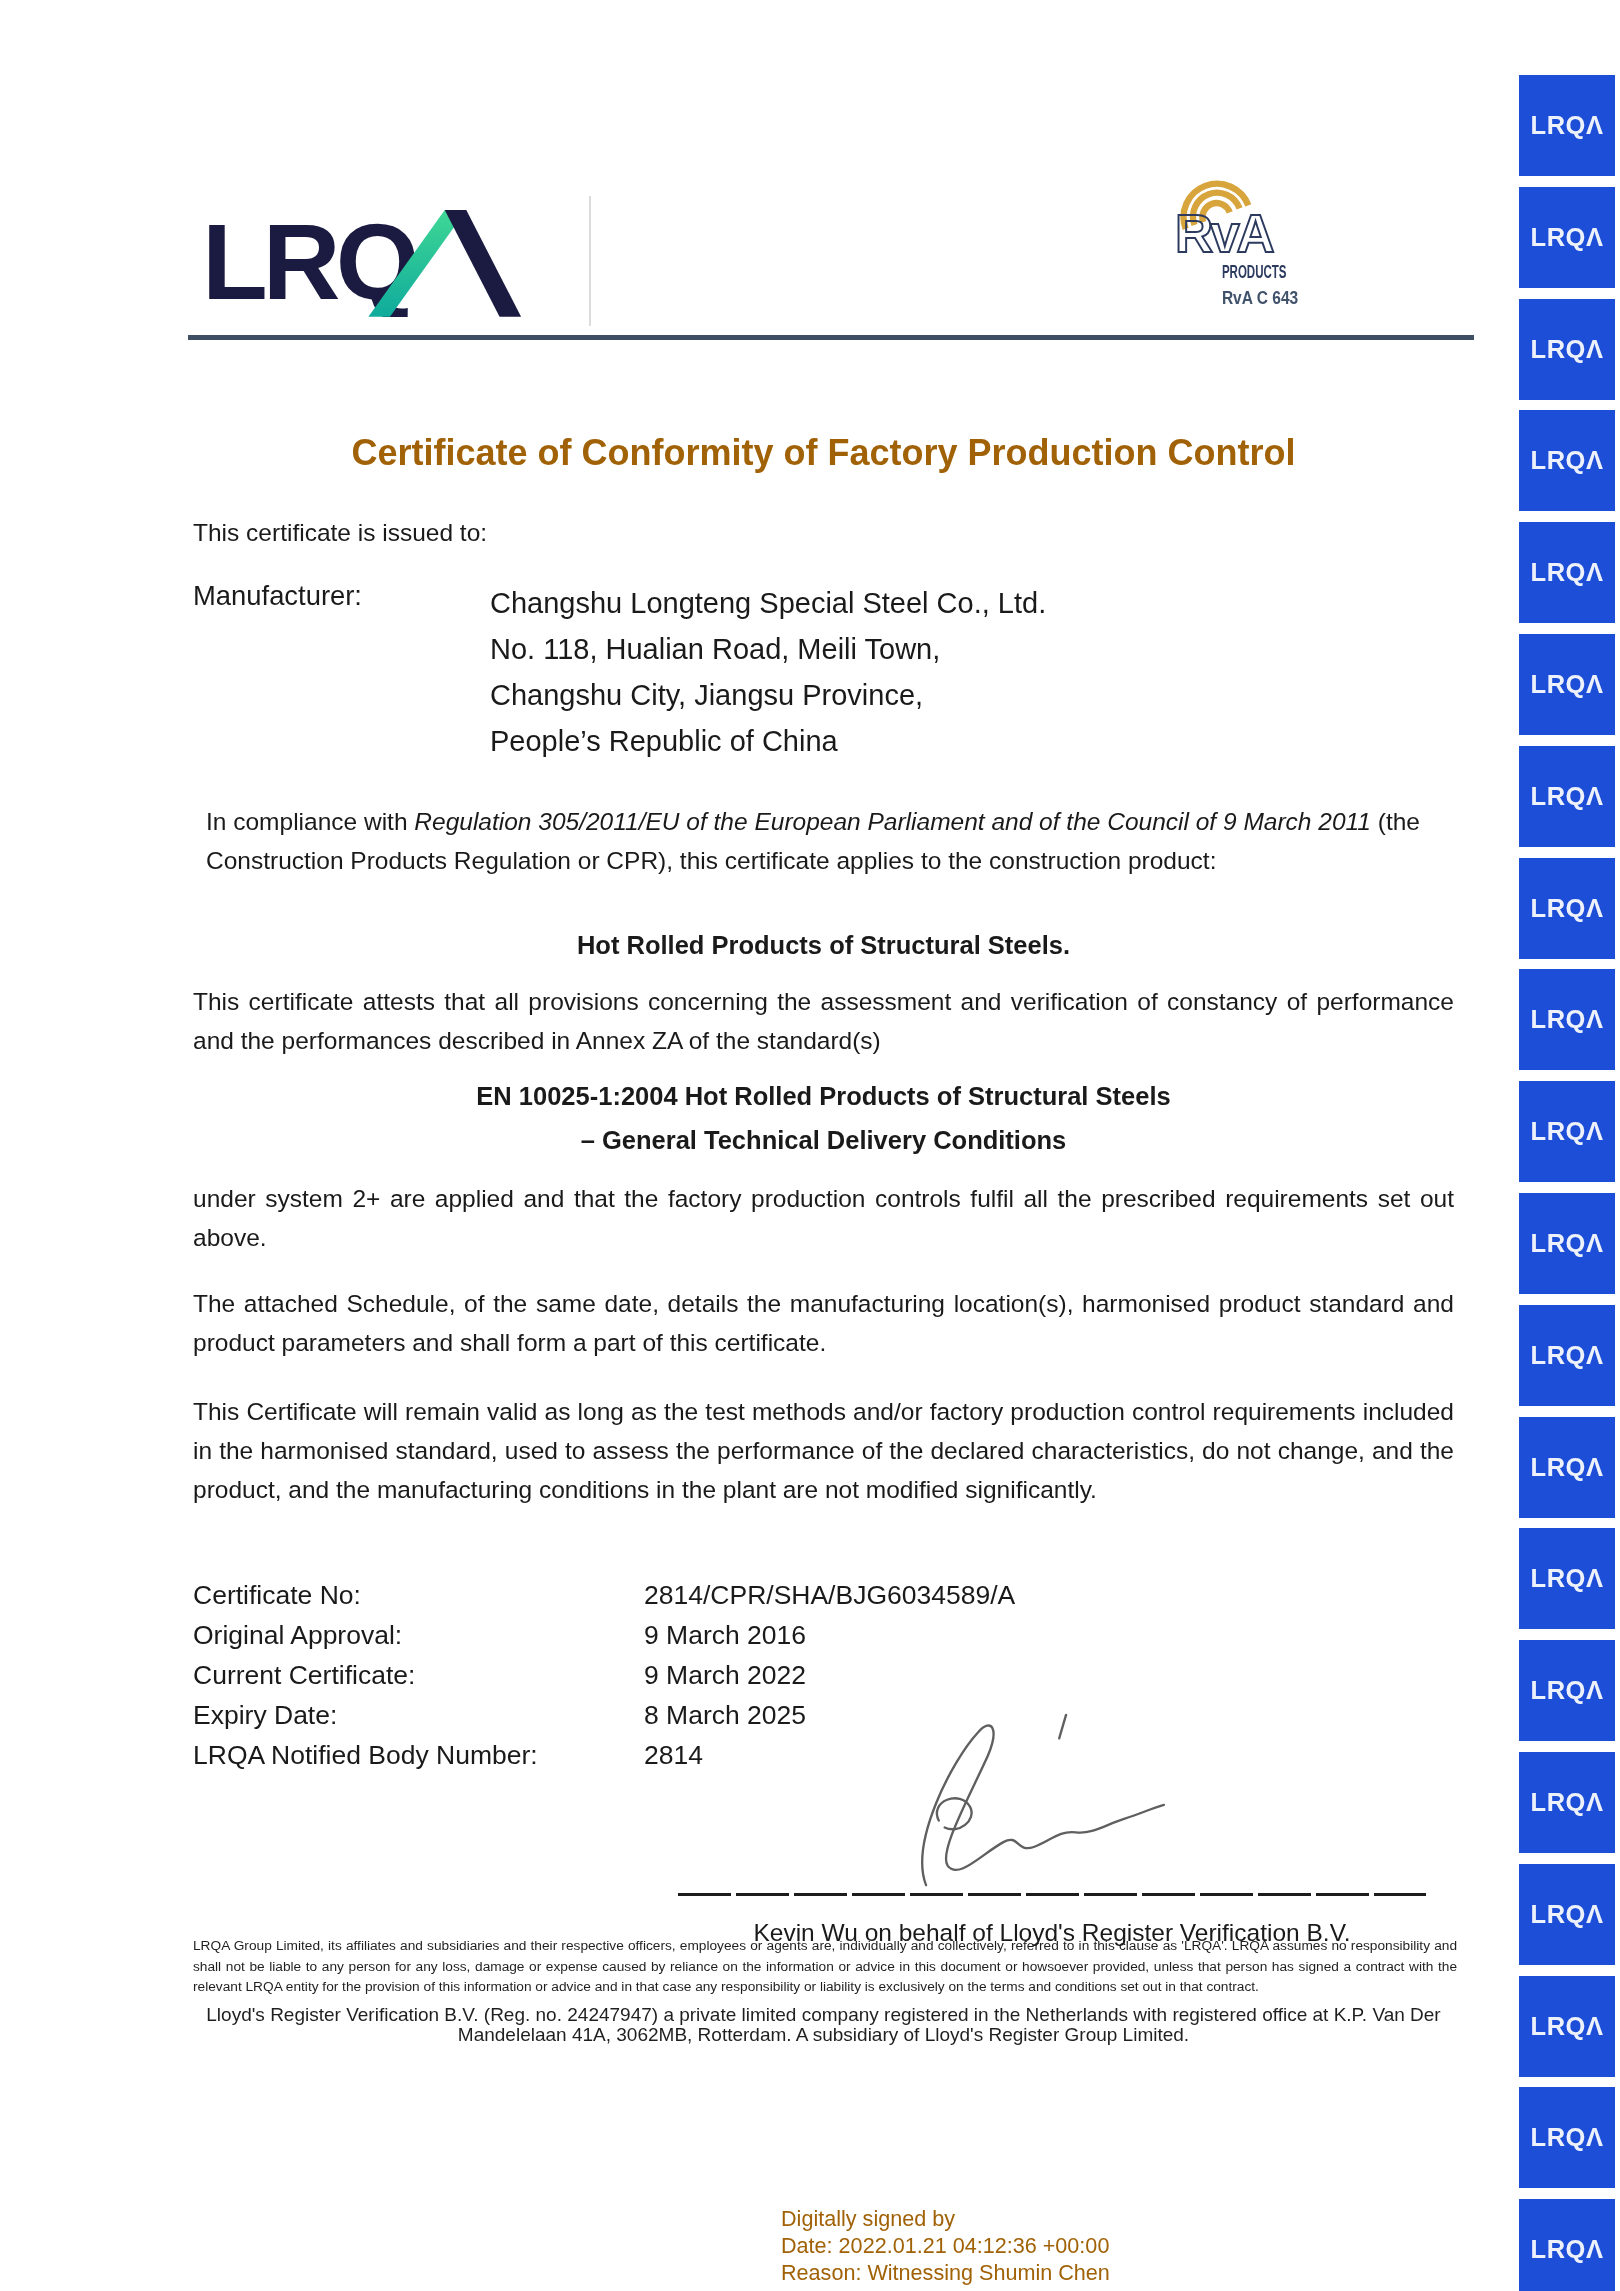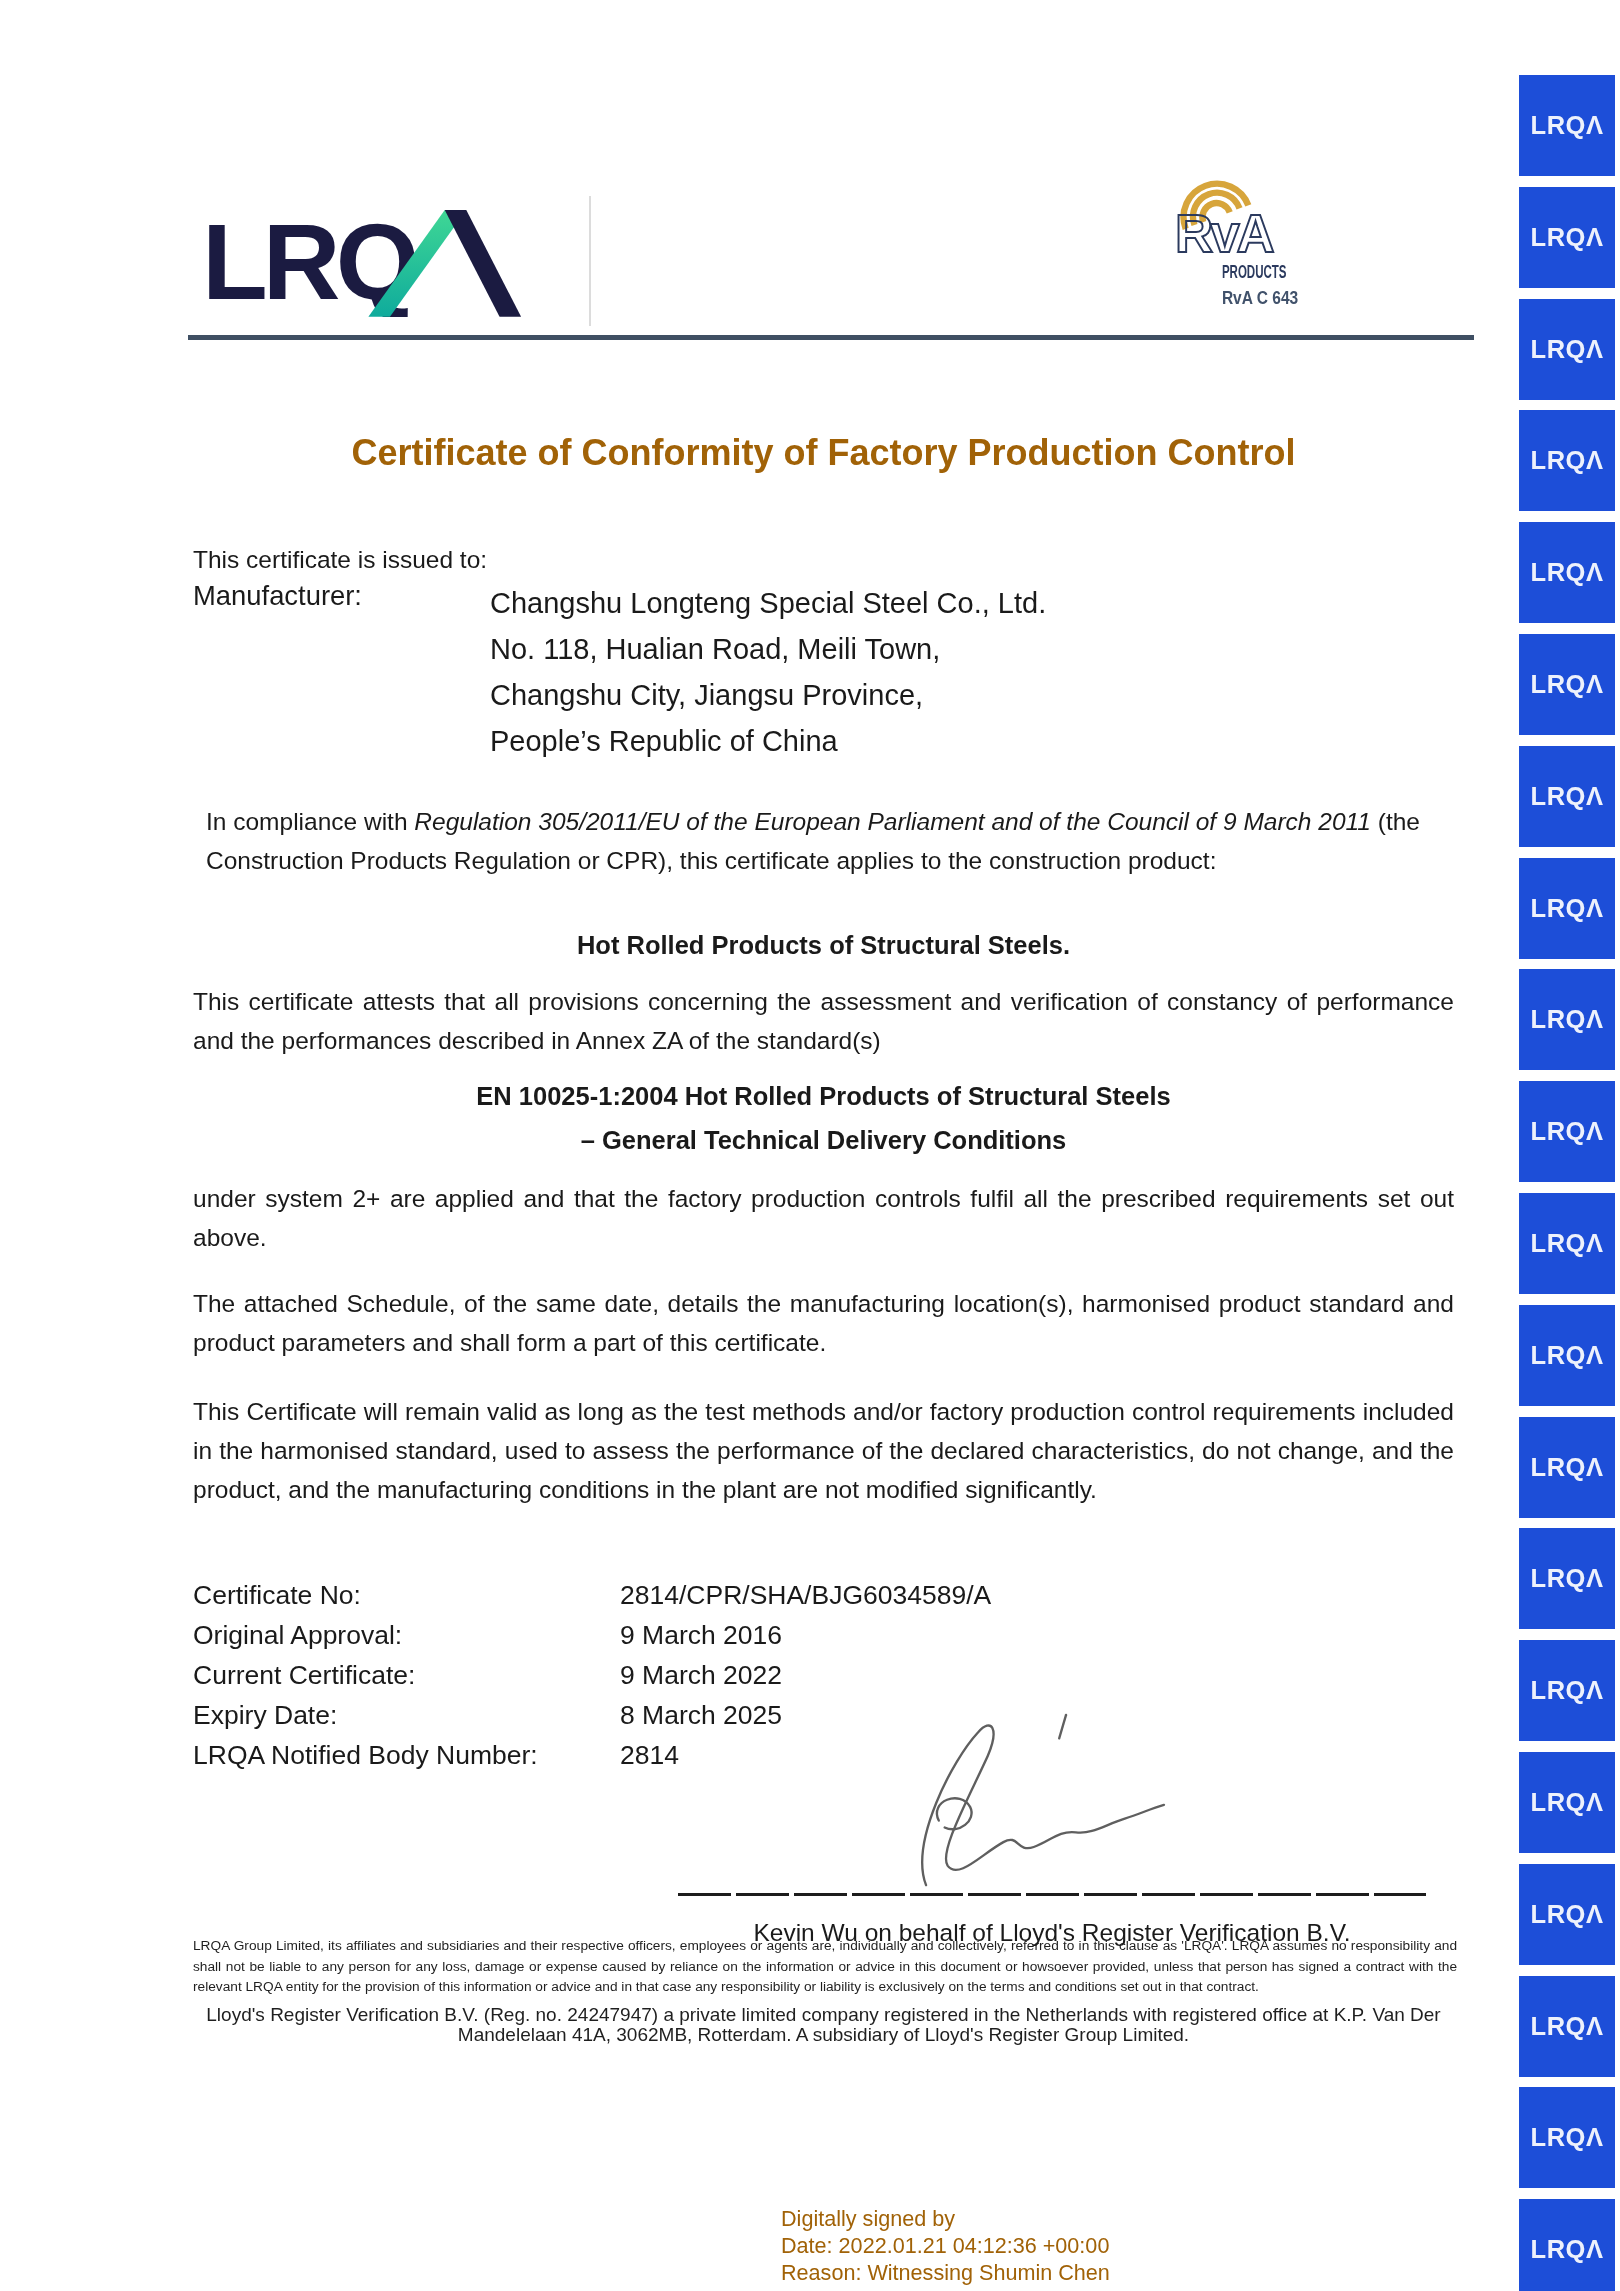--- a/index.html
+++ b/index.html
@@ -18,38 +18,38 @@
   .wm-block{
     width:96px;height:101px;margin-bottom:10.8px;background:#1d4ed8;
     display:flex;align-items:center;justify-content:center;
   }
   .wm-text{
     color:rgba(255,255,255,.92);font-weight:bold;font-size:25.5px;letter-spacing:0.5px;
   }
 
   
   .doc-title{left:193px;top:432px;width:1261px;text-align:center;font-size:36px;font-weight:bold;color:#a16207;}
-  .issued-line{left:193px;top:519px;font-size:24.5px;margin-top:27px;}
+  .issued-line{left:193px;top:519px;font-size:24.5px;}
   .mfr-label{left:193px;top:580px;font-size:27.4px;}
   .mfr-block{left:490px;top:580px;font-size:29px;line-height:46px;}
   .para{left:193px;width:1261px;font-size:24.5px;line-height:39px;}
   .just{text-align:justify;}
   .center-bold{left:193px;width:1261px;text-align:center;font-weight:bold;font-size:25.5px;}
   .p-compliance{top:802px;margin-left:13px;}
   .p-product{top:931px;}
   .p-attest{top:982px;}
   .p-standard{top:1074px;line-height:44px;}
   .p-system{top:1179px;}
   .p-schedule{top:1284px;}
   .p-validity{top:1392px;}
   em.reg{font-style:italic;}
 
   
   .details{left:193px;top:1580px;font-size:26.5px;}
-  .detail-row{height:40px;display:flex;}
+  .detail-row{height:40px;display:flex;gap:24px;}
   .detail-label{width:427px;flex:0 0 427px;}
 
   
   .sig-svg{left:882px;top:1703px;}
   .sig-line{
     left:678px;top:1893px;width:748px;height:2.9px;
     background:repeating-linear-gradient(90deg,#1c1c1c 0 53px,rgba(0,0,0,0) 53px 58px);
   }
   .sig-caption{left:678px;top:1919px;width:748px;text-align:center;font-size:24.5px;}
 

